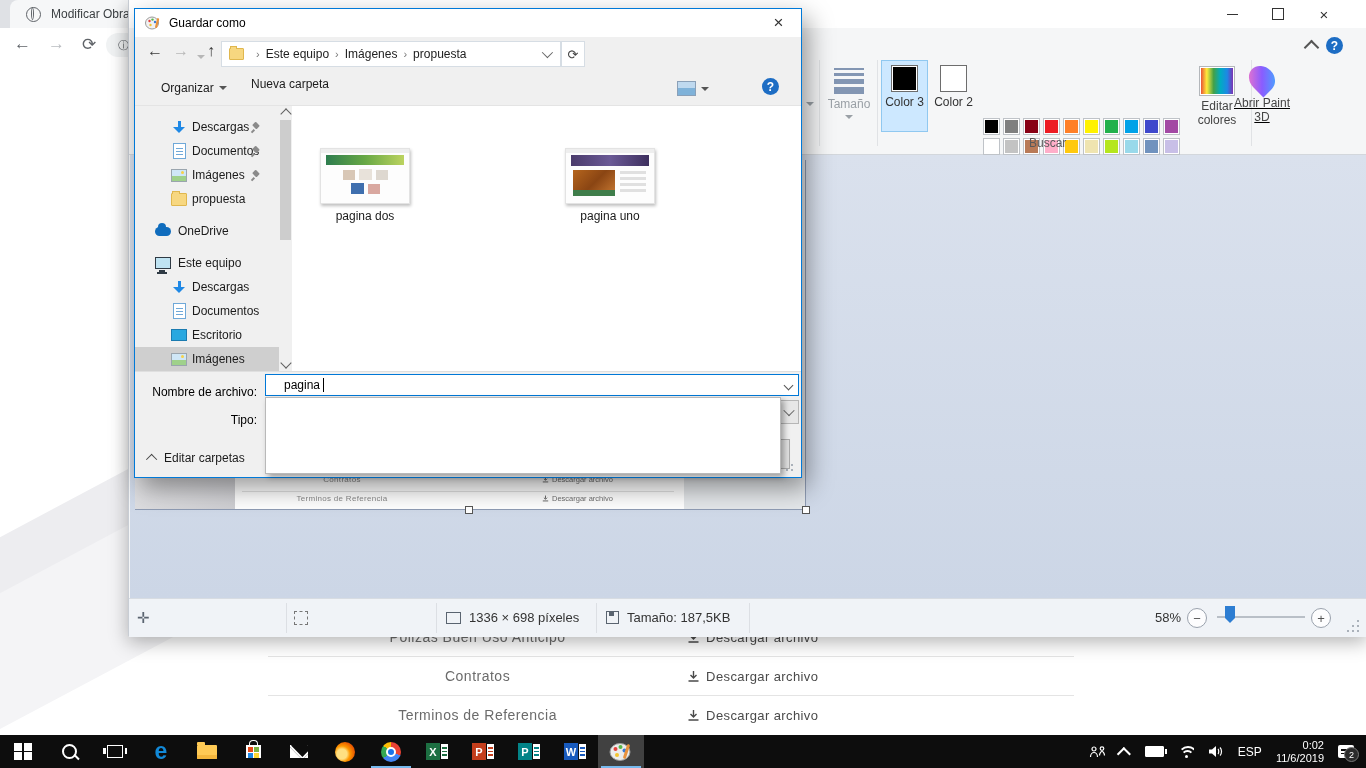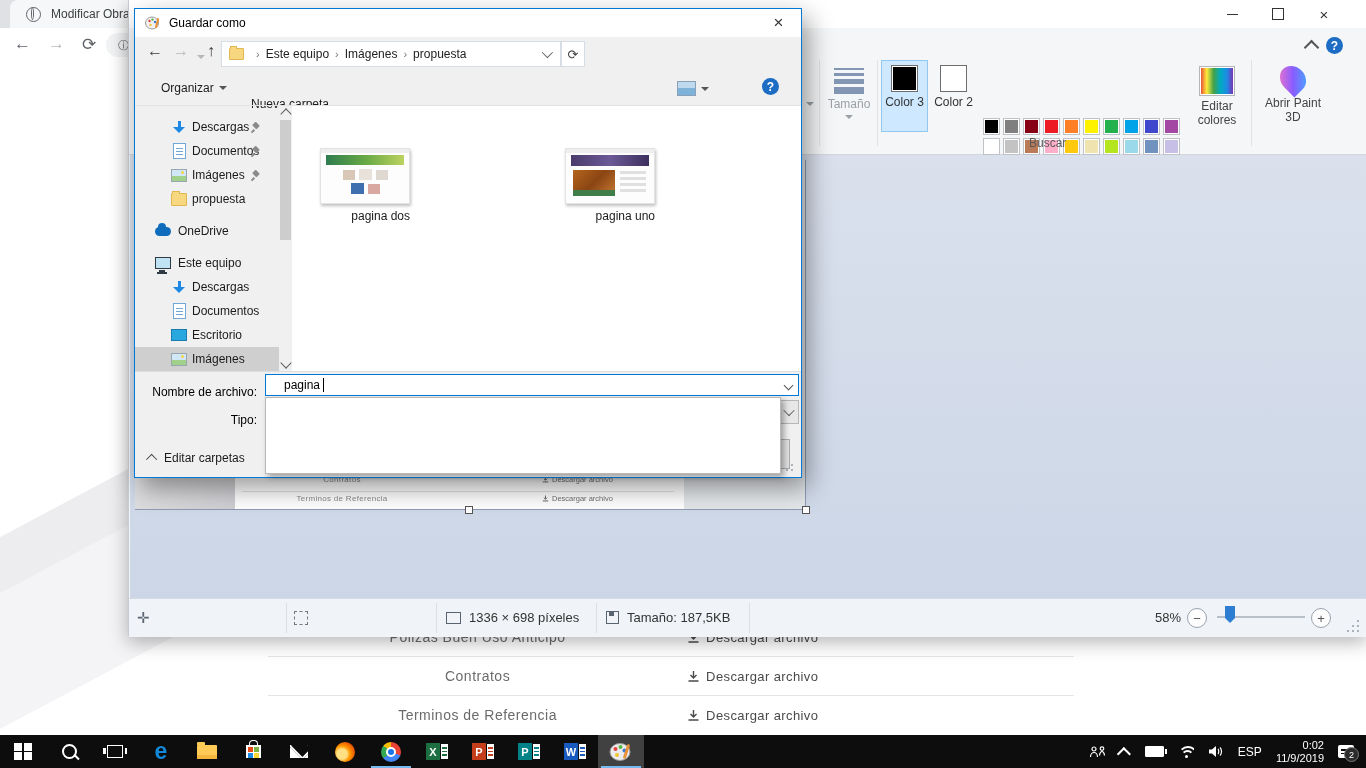--- a/index.html
+++ b/index.html
@@ -156,21 +156,21 @@
   .ic-cloud{width:16px;height:9px;background:#0f6cbd;border-radius:6px;position:relative;}
   .ic-cloud:before{content:"";position:absolute;left:3px;top:-4px;width:8px;height:8px;border-radius:50%;background:#0f6cbd;}
   .ic-pc{width:14px;height:10px;border:1.5px solid #2f3a44;position:relative;background:#bfe3f2;}
   .ic-pc:after{content:"";position:absolute;left:3px;bottom:-4px;width:6px;height:2px;background:#2f3a44;box-shadow:-2px 2px 0 #2f3a44,2px 2px 0 #2f3a44;}
   .ic-desk{width:14px;height:10px;background:#29a8e0;border:1px solid #1b7bb0;position:relative;}
   .dlg-scroll{position:absolute;left:144px;top:0;width:13px;bottom:0;background:#f0f0f0;}
   .dlg-scroll .thumb{position:absolute;left:1px;width:11px;top:14px;height:120px;background:#cdcdcd;}
   .sarrow{position:absolute;left:3px;width:7px;height:7px;}
   .sarrow.up{top:4px;border-left:1.5px solid #606060;border-top:1.5px solid #606060;transform:rotate(45deg);}
   .sarrow.down{bottom:4px;border-right:1.5px solid #606060;border-bottom:1.5px solid #606060;transform:rotate(45deg);}
-  .thumbfile{position:absolute;width:90px;text-align:right;}
+  .thumbfile{position:absolute;width:90px;text-align:center;}
   .shot{width:88px;height:54px;background:#fdfdfd;border:1px solid #e3e3e3;box-shadow:1px 2px 3px rgba(0,0,0,.25);position:relative;overflow:hidden;}
   .shot .bar{position:absolute;left:0;top:0;right:0;height:4px;background:#eee;}
   .fname{font-size:12px;color:#1b1b1b;margin-top:5px;}
   .dlg-bottom{position:absolute;left:0;top:362px;right:0;bottom:0;background:#f0f0f0;border-top:1px solid #dfdfdf;font-size:12px;color:#000;}
   .fn-label{position:absolute;right:544px;top:13px;white-space:nowrap;}
   .fn-input{position:absolute;left:130px;top:2px;width:532px;height:20px;background:#fff;border:1px solid #0078d7;display:flex;align-items:center;font-size:12px;color:#000;}
   .fn-input .txt{margin-left:18px;}
   .fn-caret{width:1px;height:14px;background:#000;margin-left:3px;}
   .fn-chev{position:absolute;right:6px;top:7px;width:6px;height:6px;border-right:1.5px solid #555;border-bottom:1.5px solid #555;transform:rotate(45deg);}
   .tipo-label{position:absolute;right:544px;top:41px;}
@@ -297,21 +297,21 @@
         <div class="pcell empty"></div>
         <div class="pcell empty"></div>
         <div class="pcell empty"></div>
         <div class="pcell empty"></div>
       </div>
       <div class="rib-btn" style="left:1058px;width:60px;">
         <div class="rainbow"></div>
         <div class="rib-label">Editar colores</div>
       </div>
       <div class="rib-sep" style="left:1122px;"></div>
-      <div class="rib-btn" style="left:1131px;width:66px;">
+      <div class="rib-btn" style="left:1100px;width:66px;text-decoration:underline;">
         <div class="p3d"></div>
         <div class="rib-label">Abrir Paint 3D</div>
       </div>
       <div class="grp-label" style="left:900px;">Buscar</div>
     </div>
 
     <div class="workspace">
       <div class="canvas">
         <div class="cv-photo"></div>
         <div class="cv-gray"></div>
@@ -393,21 +393,21 @@
         <span class="crumb-sep">›</span>
         <span>Imágenes</span>
         <span class="crumb-sep">›</span>
         <span>propuesta</span>
         <span class="chev-s" style="margin-left:auto;margin-right:10px;transform:rotate(45deg) translateY(-2px);"></span>
       </div>
       <div class="refbtn">⟳</div>
     </div>
     <div class="dlgtb">
       <span style="position:absolute;left:26px;top:8px;"><span>Organizar</span><span class="caret"></span></span>
-      <span style="position:absolute;left:116px;top:24px;">Nueva carpeta</span>
+      <span style="position:absolute;left:116px;top:4px;">Nueva carpeta</span>
       <span style="position:absolute;right:92px;top:8px;display:flex;align-items:center;">
           <span class="viewic"></span>
           <span class="caret"></span>
         </span>
       <span class="help-circ" style="position:absolute;right:22px;top:5px;">?</span>
     </div>
     <div class="dlg-sepline"></div>
 
     <div class="dlg-body">
       <div class="filearea">
@@ -655,21 +655,21 @@
       <div class="tray-item">
         <svg class="spk" viewBox="0 0 16 13">
           <polygon points="1,4.5 4,4.5 8,1 8,12 4,8.5 1,8.5" fill="#fff"></polygon>
           <path d="M10 4c1 1 1 4 0 5M12 2.5c2 2 2 6 0 8" stroke="#fff" stroke-width="1.2" fill="none"></path>
         </svg>
       </div>
       <div class="tray-item tray-lang">ESP</div>
       <div class="tray-item tray-clock">
         <div>
             <div>0:02</div>
-        <div>11/9/2019</div>
+        <div>11/6/2019</div>
           </div>
       </div>
       <div class="tray-item" style="padding-right:12px;">
         <span class="notif">
             <i></i>
             <i></i>
           <span class="badge">2</span>
         </span>
       </div>
     </div>

